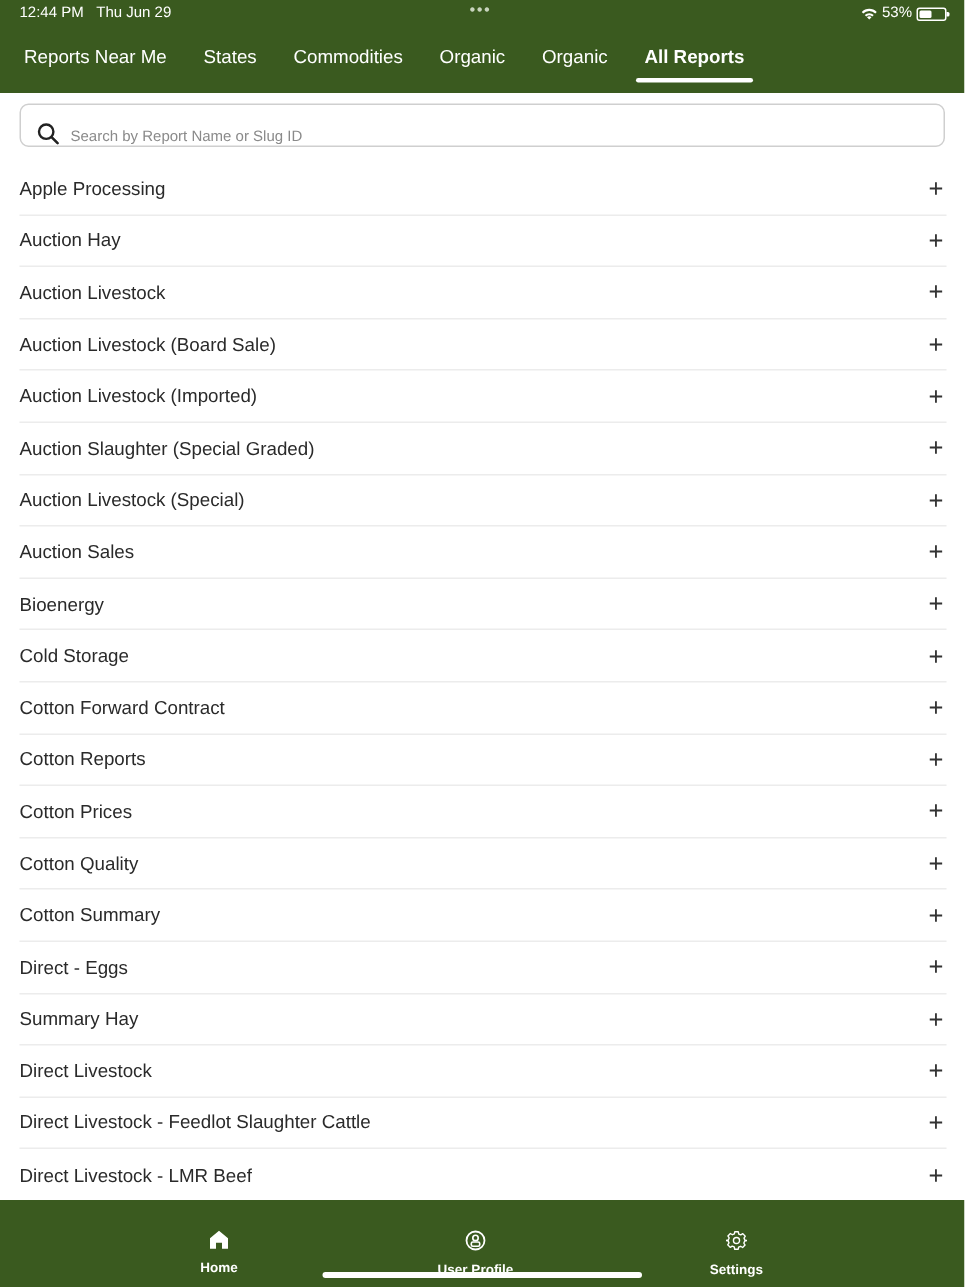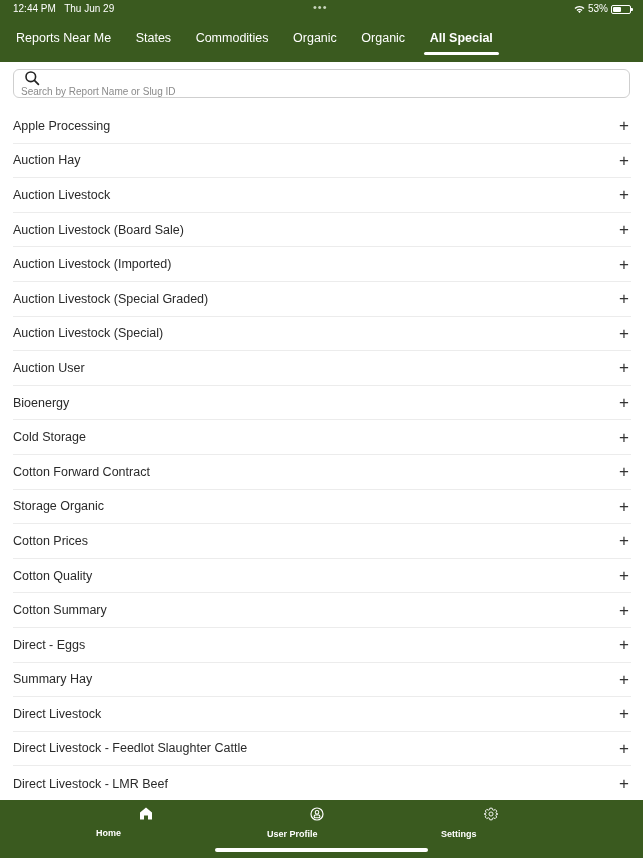--- a/index.html
+++ b/index.html
@@ -13,32 +13,32 @@
   .status .right { position: absolute; right: 12px; top: 3px; display: flex; align-items: flex-end; gap: 3px; }
   .battery { width: 20px; height: 9px; border: 1px solid #fff; border-radius: 2px; position: relative; padding: 1px; }
   .battery .fill { width: 53%; height: 100%; background: #fff; border-radius: 1px; }
   .battery:after { content: ""; position: absolute; right: -3px; top: 2px; width: 2px; height: 3px; background: #fff; border-radius: 0 1px 1px 0; }
 
   .tabs { position: absolute; top: 31px; left: 16px; display: flex; gap: 12px; align-items: center; }
   .tab { color: #fff; font-size: 12.5px; padding: 0 0 6px 0; margin-right: 12.5px; position: relative; white-space: nowrap; cursor: pointer; }
   .tab.active { font-weight: bold; }
   .tab.active:after { content: ""; position: absolute; left: -6px; right: -6px; bottom: -4px; height: 3px; background: #ffffff; border-radius: 2px; }
 
-  .search { position: absolute; top: 69px; left: 13px; width: 617px; height: 29px; border: 1px solid #cfcfcf; border-radius: 6px; background: #fff; display: flex; align-items: flex-start; flex-direction: column; }
+  .search { position: absolute; top: 69px; left: 13px; width: 617px; height: 29px; border: 1px solid #cfcfcf; border-radius: 6px; background: #fff; display: flex; align-items: flex-end; }
   .search .icon { margin-left: 10px; width: 16px; height: 16px; }
   .search input { border: none; outline: none; font-size: 10px; color: #888; margin-left: 7px; width: 560px; font-family: "Liberation Sans", sans-serif; background: transparent; }
   .search input::placeholder { color: #8a8a8a; }
 
   .list { position: absolute; top: 109px; left: 0; width: 643px; }
   .row { height: 34.6px; margin: 0 12px 0 13px; border-bottom: 1px solid #ececec; display: flex; align-items: center; justify-content: space-between; cursor: pointer; }
   .row .label { font-size: 12.5px; color: #2a2a2a; }
   .row .plus { font-size: 17px; color: #333; width: 14px; text-align: center; line-height: 1; font-weight: 300; }
 
   .bottom { position: absolute; left: 0; bottom: 0; width: 643px; height: 58px; background: #3a5a1f; }
-  .navitem { position: absolute; top: 7px; width: 100px; text-align: left; color: #fff; cursor: pointer; }
+  .navitem { position: absolute; top: 20px; width: 100px; text-align: center; color: #fff; cursor: pointer; }
   .navitem svg { display: block; margin: 0 auto 2px; }
   .navitem .lbl { font-size: 9px; font-weight: bold; }
   .homebar { position: absolute; left: 215px; bottom: 6px; width: 213px; height: 4px; background: #fff; border-radius: 2px; }
 </style>
 </head>
 <body>
 
 <div class="top">
   <div class="status">
     <span class="time"><span>12:44 PM</span>&nbsp;&nbsp;&nbsp;<span>Thu Jun 29</span></span>
@@ -53,21 +53,21 @@
         </span>
     </span>
   </div>
 
   <div class="tabs">
     <div class="tab">Reports Near Me</div>
     <div class="tab">States</div>
     <div class="tab">Commodities</div>
     <div class="tab">Organic</div>
     <div class="tab">Organic</div>
-    <div class="tab active">All Special</div>
+    <div class="tab active">All Reports</div>
   </div>
 </div>
 
 <div class="search">
   <svg class="icon" viewBox="0 0 20 20">
       <circle cx="8.5" cy="8.5" r="6" stroke="#222" stroke-width="2" fill="none"></circle>
       <line x1="13" y1="13" x2="18" y2="18" stroke="#222" stroke-width="2.2" stroke-linecap="round"></line>
     </svg>
   <input type="text" placeholder="Search by Report Name or Slug ID" style="">
 </div>
@@ -87,45 +87,45 @@
     </div>
   <div class="row">
       <span class="label">Auction Livestock (Board Sale)</span>
       <span class="plus">+</span>
     </div>
   <div class="row">
       <span class="label">Auction Livestock (Imported)</span>
       <span class="plus">+</span>
     </div>
   <div class="row">
-      <span class="label">Auction Livestock (Special Graded)</span>
+      <span class="label">Auction Slaughter (Special Graded)</span>
       <span class="plus">+</span>
     </div>
   <div class="row">
       <span class="label">Auction Livestock (Special)</span>
       <span class="plus">+</span>
     </div>
   <div class="row">
-      <span class="label">Auction User</span>
+      <span class="label">Auction Sales</span>
       <span class="plus">+</span>
     </div>
   <div class="row">
       <span class="label">Bioenergy</span>
       <span class="plus">+</span>
     </div>
   <div class="row">
       <span class="label">Cold Storage</span>
       <span class="plus">+</span>
     </div>
   <div class="row">
       <span class="label">Cotton Forward Contract</span>
       <span class="plus">+</span>
     </div>
   <div class="row">
-      <span class="label">Storage Organic</span>
+      <span class="label">Cotton Reports</span>
       <span class="plus">+</span>
     </div>
   <div class="row">
       <span class="label">Cotton Prices</span>
       <span class="plus">+</span>
     </div>
   <div class="row">
       <span class="label">Cotton Quality</span>
       <span class="plus">+</span>
     </div>

